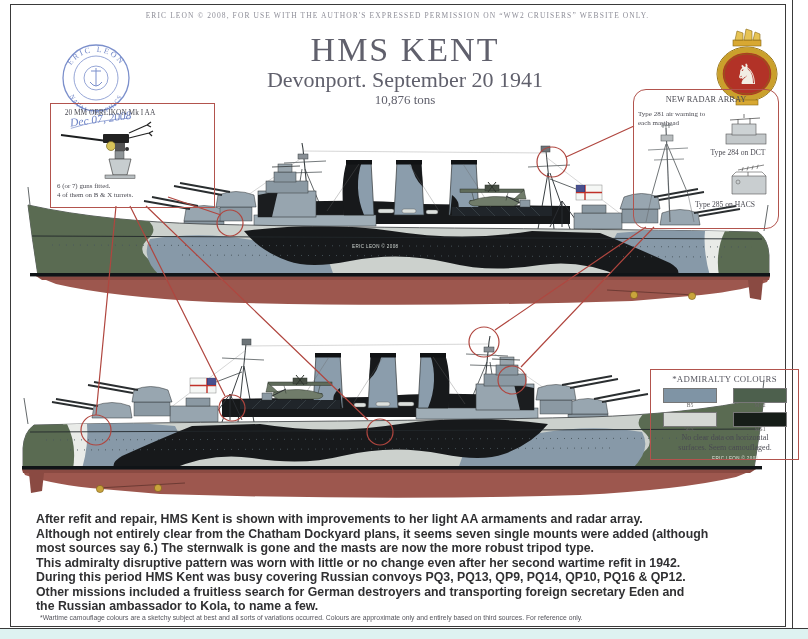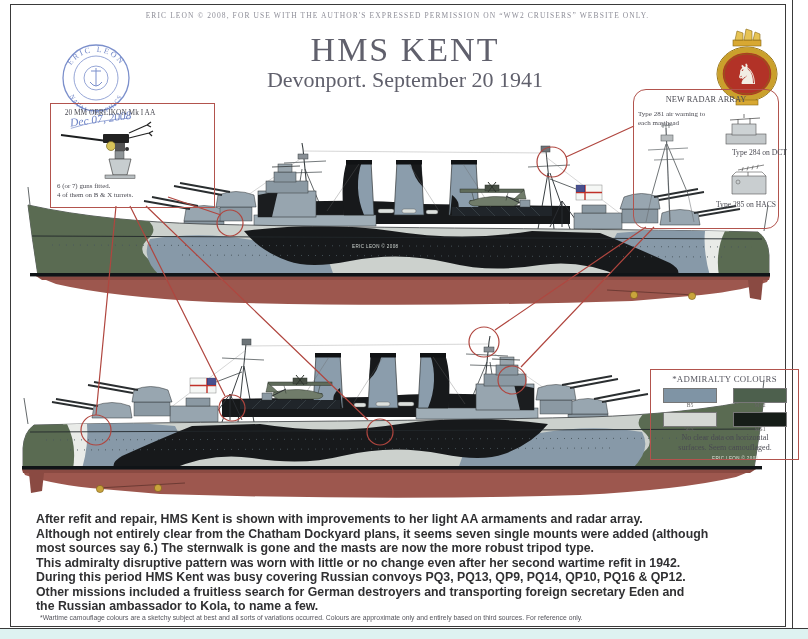--- a/index.html
+++ b/index.html
@@ -20,21 +20,21 @@
   #sub-title{font-size:22px;line-height:24px;}
   #tons{font-size:13px;line-height:15px;}
   
   .redbox{border:1px solid #b2534d;background:transparent;}
   #oerlikon-box{left:50px;top:103px;width:118px;height:103px;padding-left:45px;}
   #oerlikon-title{left:0;top:4px;width:118px;text-align:center;font-size:7.4px;color:#4c4c54;}
   #oerlikon-cap{left:6px;top:78px;width:110px;font-size:6.9px;color:#4c4c54;line-height:8.6px;}
   #radar-box{left:633px;top:89px;width:144px;height:138px;border-radius:13px;}
   #radar-title{left:0;top:5px;width:144px;text-align:center;font-size:8.4px;color:#4c4c54;}
   #radar-note{left:4px;top:20px;width:72px;font-size:7px;color:#4c4c54;line-height:8.6px;}
-  .radar-label{font-size:7.6px;color:#4c4c54;text-align:left;margin-left:30px;}
+  .radar-label{font-size:7.6px;color:#4c4c54;text-align:center;}
   #colours-box{left:650px;top:321px;width:147px;height:89px;margin-top:48px;}
   #colours-title{left:0;top:4px;width:147px;text-align:center;font-size:8.8px;letter-spacing:.3px;color:#55555e;}
   .swatch{width:52px;height:13px;border:1px solid #777;}
   .swlabel{width:54px;text-align:center;font-size:5.6px;color:#666;}
   #colours-note{left:6px;top:63px;width:136px;text-align:center;font-size:8px;color:#4a4a52;line-height:9.6px;}
   
   #description{left:36px;top:512px;width:760px;color:#303032;
      font-family:"Liberation Sans","DejaVu Sans",sans-serif;font-weight:bold;
      font-size:13.4px;line-height:14.5px;transform:scaleX(.92);transform-origin:left top;}
   #footnote{left:40px;top:614px;width:745px;font-size:6.8px;color:#55555c;
@@ -48,20 +48,21 @@
 
 <div class="abs" id="frame"></div>
 <div class="abs" id="outer-vline"></div>
 <div class="abs" id="outer-hline"></div>
 <div class="abs" id="bottom-band"></div>
 
 <div class="abs" id="copyright">ERIC LEON © 2008, FOR USE WITH THE AUTHOR'S EXPRESSED PERMISSION ON “WW2 CRUISERS” WEBSITE ONLY.</div>
 <div class="abs" id="title-block">
   <div id="main-title">HMS KENT</div>
   <div id="sub-title">Devonport. September 20 1941</div>
+  <div id="tons">10,876 tons</div>
 </div>
 
 <svg class="abs" style="left:46px;top:36px" width="104" height="96" viewBox="0 0 104 96">
   <defs>
     <path id="arcT" d="M20,46 A30,30 0 0 1 80,46"></path>
     <path id="arcB" d="M22,50 A28,28 0 0 0 78,50"></path>
   </defs>
   <g stroke="#5b74bf" fill="none" opacity=".8">
     <circle cx="50" cy="42" r="33" stroke-width="1.3"></circle>
     <circle cx="50" cy="42" r="22" stroke-width=".8"></circle>

